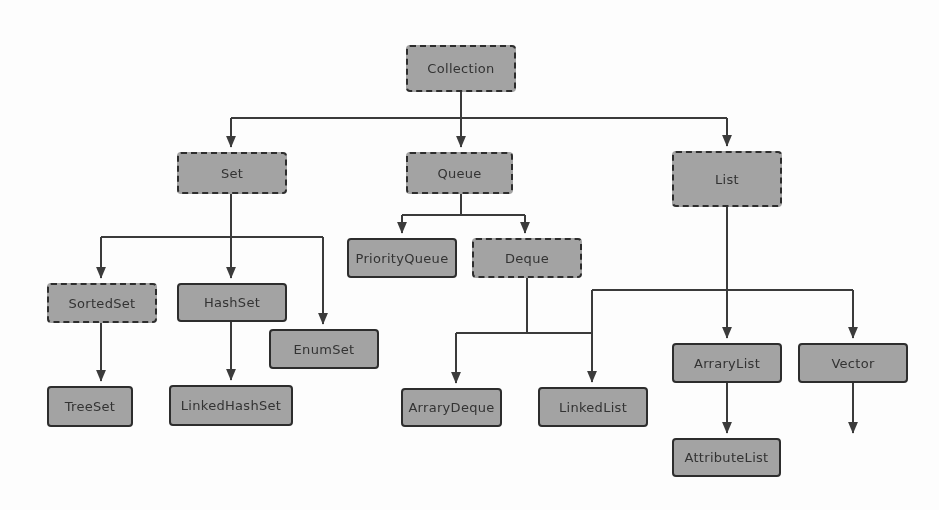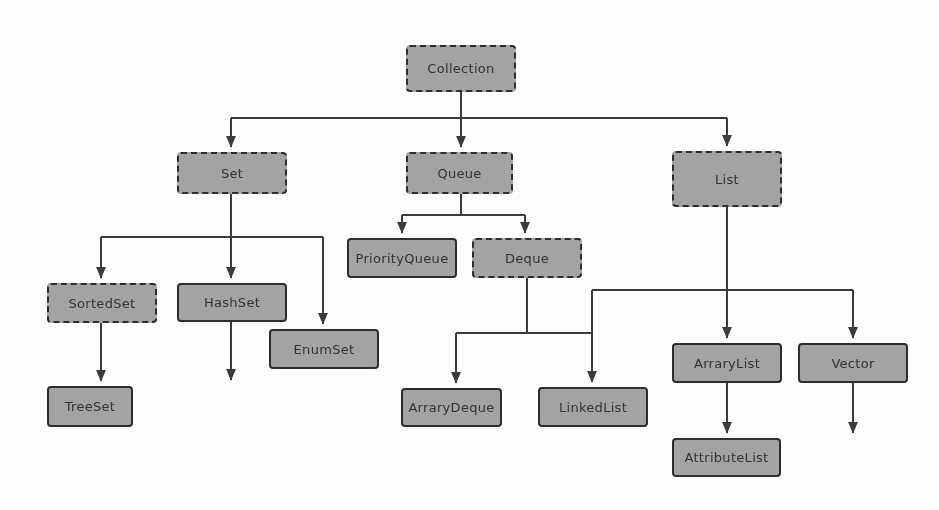--- a/index.html
+++ b/index.html
@@ -109,20 +109,23 @@
   </div>
   <div class="node dashed" data-name="node-sortedset">
     <span class="node-label" data-name="node-label">SortedSet</span>
   </div>
   <div class="node" data-name="node-enumset">
     <span class="node-label" data-name="node-label">EnumSet</span>
   </div>
   <div class="node" data-name="node-treeset">
     <span class="node-label" data-name="node-label">TreeSet</span>
   </div>
+  <div class="node" data-name="node-linkedhashset">
+    <span class="node-label" data-name="node-label">LinkedHashSet</span>
+  </div>
   <div class="node" data-name="node-priorityqueue">
     <span class="node-label" data-name="node-label">PriorityQueue</span>
   </div>
   <div class="node dashed" data-name="node-deque">
     <span class="node-label" data-name="node-label">Deque</span>
   </div>
   <div class="node" data-name="node-arrarydeque">
     <span class="node-label" data-name="node-label">ArraryDeque</span>
   </div>
   <div class="node" data-name="node-linkedlist">

